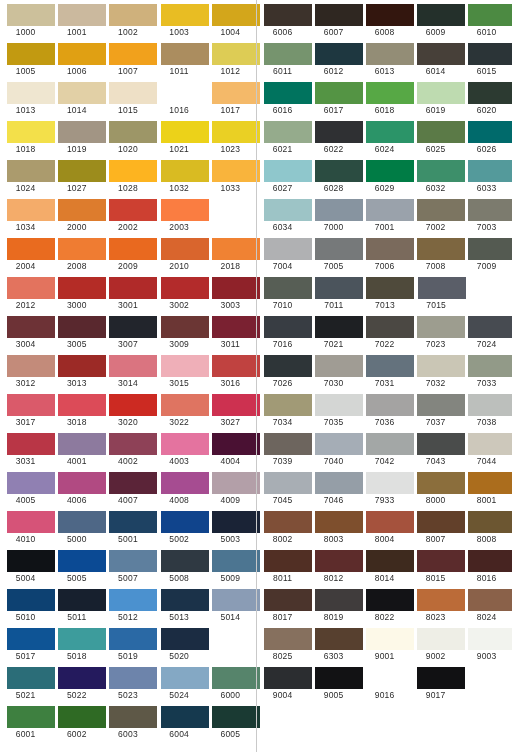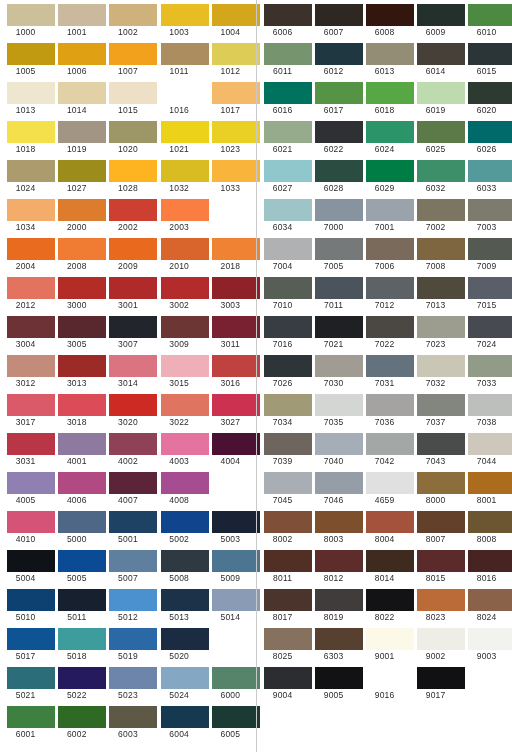--- a/index.html
+++ b/index.html
@@ -339,20 +339,24 @@
           <div class="label">4006</div>
         </div>
         <div class="cell">
           <div class="swatch" style="background: rgb(91, 36, 56);"></div>
           <div class="label">4007</div>
         </div>
         <div class="cell">
           <div class="swatch" style="background: rgb(166, 76, 145);"></div>
           <div class="label">4008</div>
         </div>
+        <div class="cell">
+          <div class="swatch" style="background: rgb(179, 159, 168);"></div>
+          <div class="label">4009</div>
+        </div>
       </div>
       <div class="row">
         <div class="cell">
           <div class="swatch" style="background: rgb(214, 83, 120);"></div>
           <div class="label">4010</div>
         </div>
         <div class="cell">
           <div class="swatch" style="background: rgb(78, 103, 134);"></div>
           <div class="label">5000</div>
         </div>
@@ -634,24 +638,20 @@
       <div class="row">
         <div class="cell">
           <div class="swatch" style="background: rgb(87, 94, 85);"></div>
           <div class="label">7010</div>
         </div>
         <div class="cell">
           <div class="swatch" style="background: rgb(75, 84, 92);"></div>
           <div class="label">7011</div>
         </div>
         <div class="cell">
-          <div class="swatch" style="background: rgb(93, 98, 102);"></div>
-          <div class="label">7012</div>
-        </div>
-        <div class="cell">
           <div class="swatch" style="background: rgb(79, 74, 59);"></div>
           <div class="label">7013</div>
         </div>
         <div class="cell">
           <div class="swatch" style="background: rgb(90, 94, 104);"></div>
           <div class="label">7015</div>
         </div>
       </div>
       <div class="row">
         <div class="cell">
@@ -745,21 +745,21 @@
         <div class="cell">
           <div class="swatch" style="background: rgb(168, 174, 180);"></div>
           <div class="label">7045</div>
         </div>
         <div class="cell">
           <div class="swatch" style="background: rgb(149, 158, 167);"></div>
           <div class="label">7046</div>
         </div>
         <div class="cell">
           <div class="swatch" style="background: rgb(223, 224, 223);"></div>
-          <div class="label">4659</div>
+          <div class="label">7933</div>
         </div>
         <div class="cell">
           <div class="swatch" style="background: rgb(139, 110, 60);"></div>
           <div class="label">8000</div>
         </div>
         <div class="cell">
           <div class="swatch" style="background: rgb(171, 109, 29);"></div>
           <div class="label">8001</div>
         </div>
       </div>

